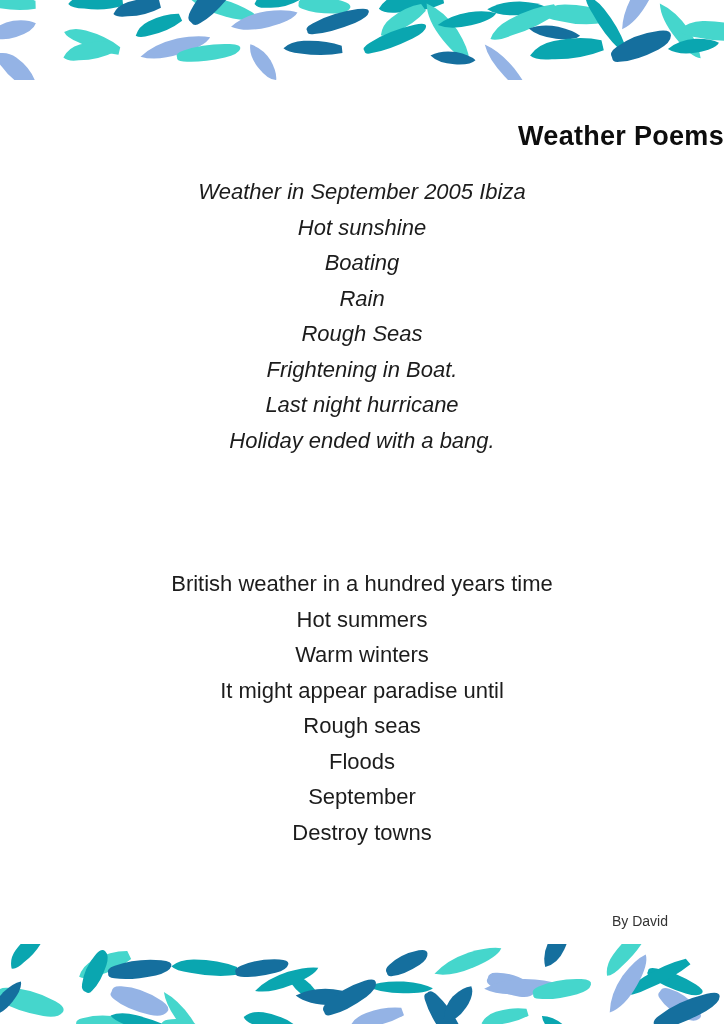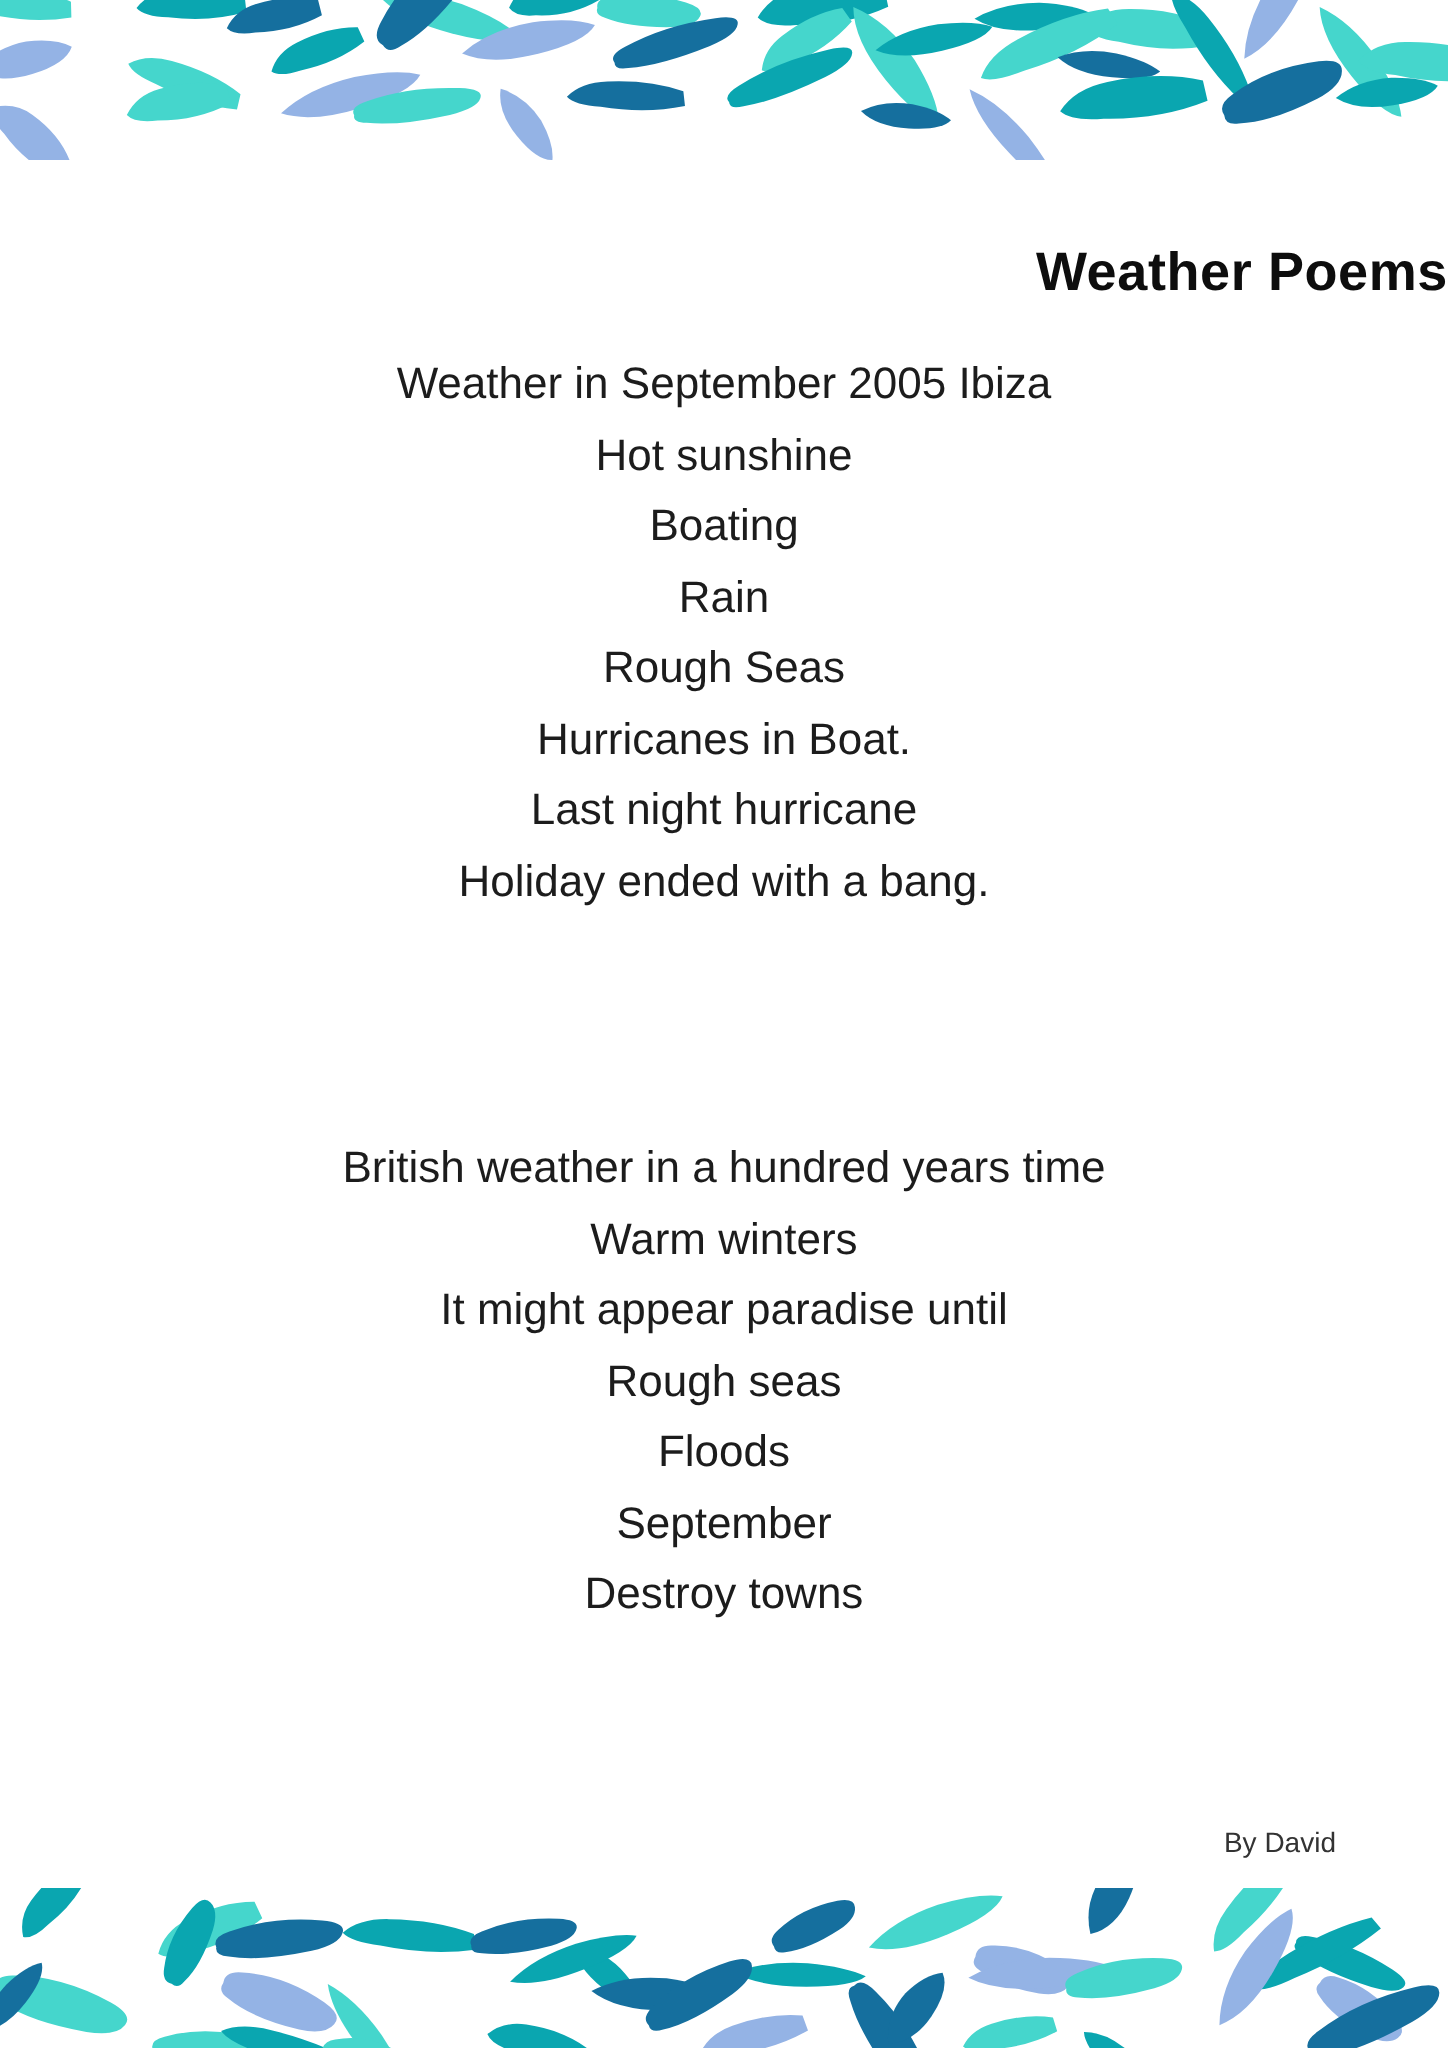--- a/index.html
+++ b/index.html
@@ -36,21 +36,21 @@
   }
   .poem {
     position: absolute;
     left: 0;
     width: 100%;
     text-align: center;
     font-size: 22px;
     line-height: 35.5px;
     color: #1c1c1c;
   }
-  .poem.first  { top: 174px; }
+  .poem.first  { top: 174px; font-style: italic; }
   .poem.second { top: 566px; }
   .byline {
     position: absolute;
     top: 913px;
     right: 56px;
     font-size: 14px;
     line-height: 17px;
     color: #333333;
     text-align: left;
   }
@@ -100,27 +100,28 @@
     </svg>
 
   <h1 class="doc-title">Weather Poems</h1>
 
   <div class="poem first">
     <div>Weather in September 2005 Ibiza</div>
     <div>Hot sunshine</div>
     <div>Boating</div>
     <div>Rain</div>
     <div>Rough Seas</div>
-    <div>Hurricanes in Boat.</div>
+    <div>Frightening in Boat.</div>
     <div>Last night hurricane</div>
     <div>Holiday ended with a bang.</div>
   </div>
 
   <div class="poem second">
     <div>British weather in a hundred years time</div>
+    <div>Hot summers</div>
     <div>Warm winters</div>
     <div>It might appear paradise until</div>
     <div>Rough seas</div>
     <div>Floods</div>
     <div>September</div>
     <div>Destroy towns</div>
   </div>
 
   <div class="byline">By David</div>
 

